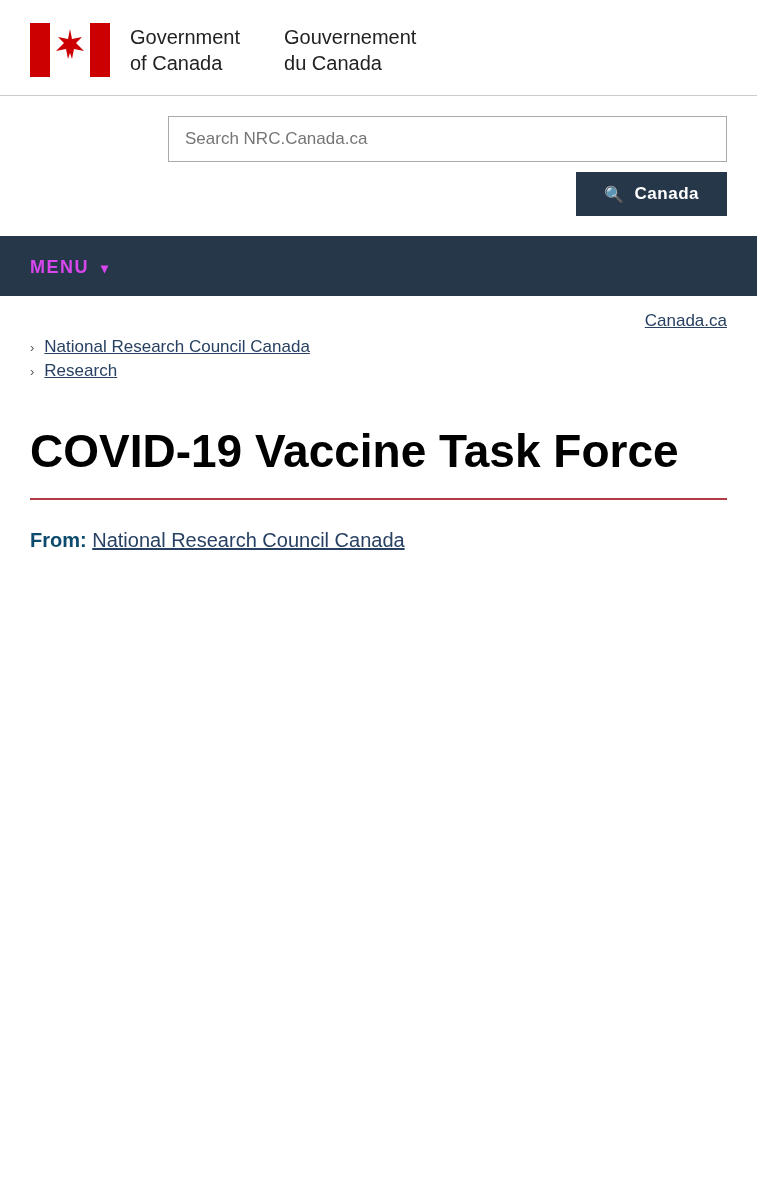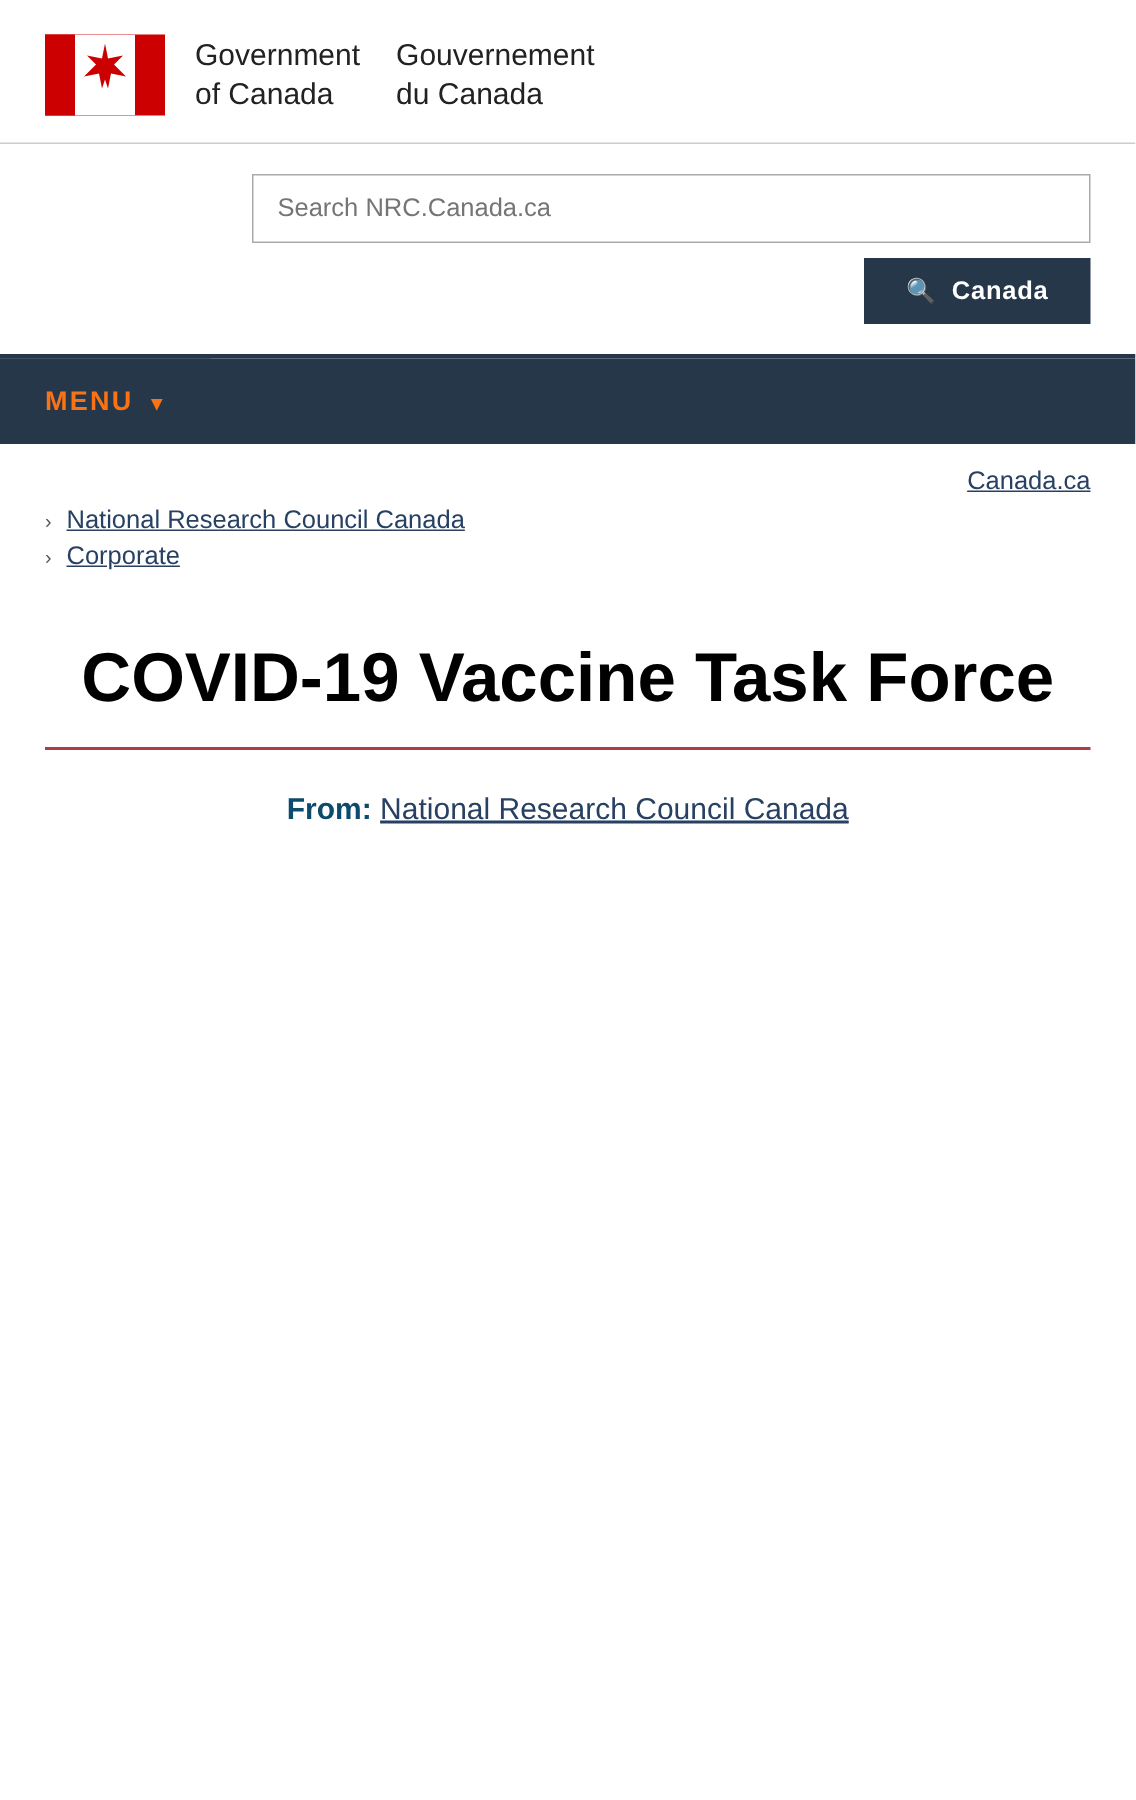--- a/index.html
+++ b/index.html
@@ -36,21 +36,21 @@
       flex-shrink: 0;
     }
 
     .flag-svg {
       width: 80px;
       height: 60px;
     }
 
     .govt-text {
       display: flex;
-      gap: 24px;
+      gap: 44px;
       font-size: 18px;
       color: #222;
       line-height: 1.3;
     }
 
     .govt-text-en {
       font-size: 20px;
       font-weight: 400;
       color: #222;
       line-height: 1.3;
@@ -107,21 +107,21 @@
     }
 
     
     .menu-bar {
       background: #26374a;
       padding: 0;
     }
 
     .menu-button {
       background: #26374a;
-      color: #f97316;
+      color: #d946ef;
       border: none;
       padding: 18px 30px;
       font-size: 18px;
       font-weight: 700;
       cursor: pointer;
       display: flex;
       align-items: center;
       gap: 12px;
       letter-spacing: 1.5px;
       text-transform: uppercase;
@@ -161,21 +161,20 @@
 
     .breadcrumb-root {
       display: block;
       margin-bottom: 6px;
     }
 
     
     .main-content {
       padding: 30px 30px 40px 30px;
       background: #fff;
-      text-align: center;
     }
 
     .page-title {
       font-size: 46px;
       font-weight: 700;
       color: #000;
       line-height: 1.15;
       margin-bottom: 20px;
     }
 
@@ -249,21 +248,21 @@
 </nav>
 
 <nav class="breadcrumb">
   <a class="breadcrumb-link breadcrumb-root" href="#">Canada.ca</a>
   <div class="breadcrumb-item">
     <span class="breadcrumb-chevron">›</span>
     <a class="breadcrumb-link" href="#">National Research Council Canada</a>
   </div>
   <div class="breadcrumb-item">
     <span class="breadcrumb-chevron">›</span>
-    <a class="breadcrumb-link" href="#">Corporate</a>
+    <a class="breadcrumb-link" href="#">Research</a>
   </div>
 </nav>
 
 <main class="main-content">
   <h1 class="page-title">COVID-19 Vaccine Task Force</h1>
   <hr class="title-divider">
   <div class="from-section">
     <span class="from-label">From:</span>
     <a class="from-link" href="#">National Research Council Canada</a>
   </div>

